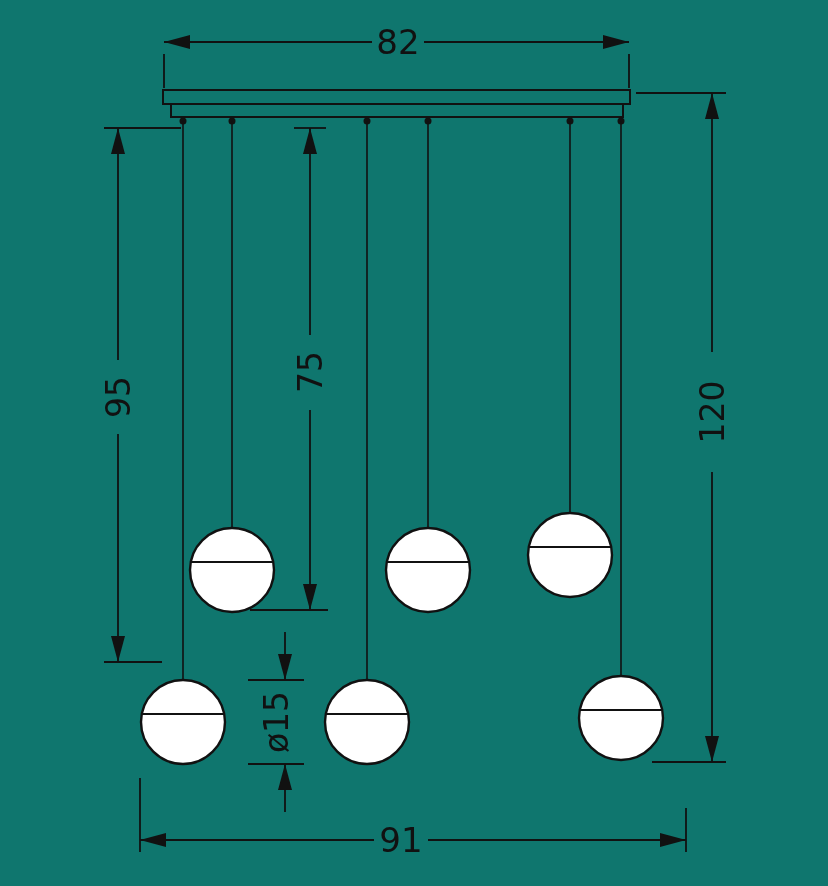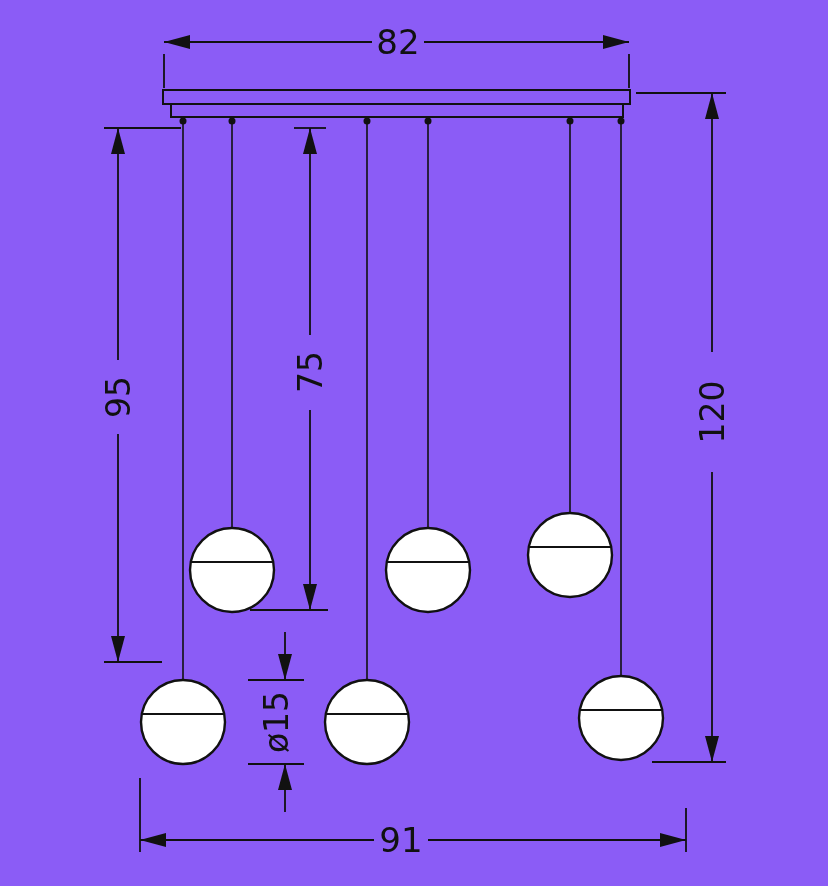--- a/index.html
+++ b/index.html
@@ -3,21 +3,21 @@
 <meta charset="utf-8">
 <style>
   html, body {
     margin: 0;
     padding: 0;
     background: #ffffff;
   }
   .stage {
     width: 828px;
     height: 886px;
-    background: #8b5cf6;
+    background: #0f766e;
     position: relative;
     overflow: hidden;
   }
   svg {
     display: block;
     width: 828px;
     height: 886px;
   }
   .draw   { stroke: #111; stroke-width: 2;   fill: none; }
   .sphere { stroke: #111; stroke-width: 2.4; fill: #ffffff; }

